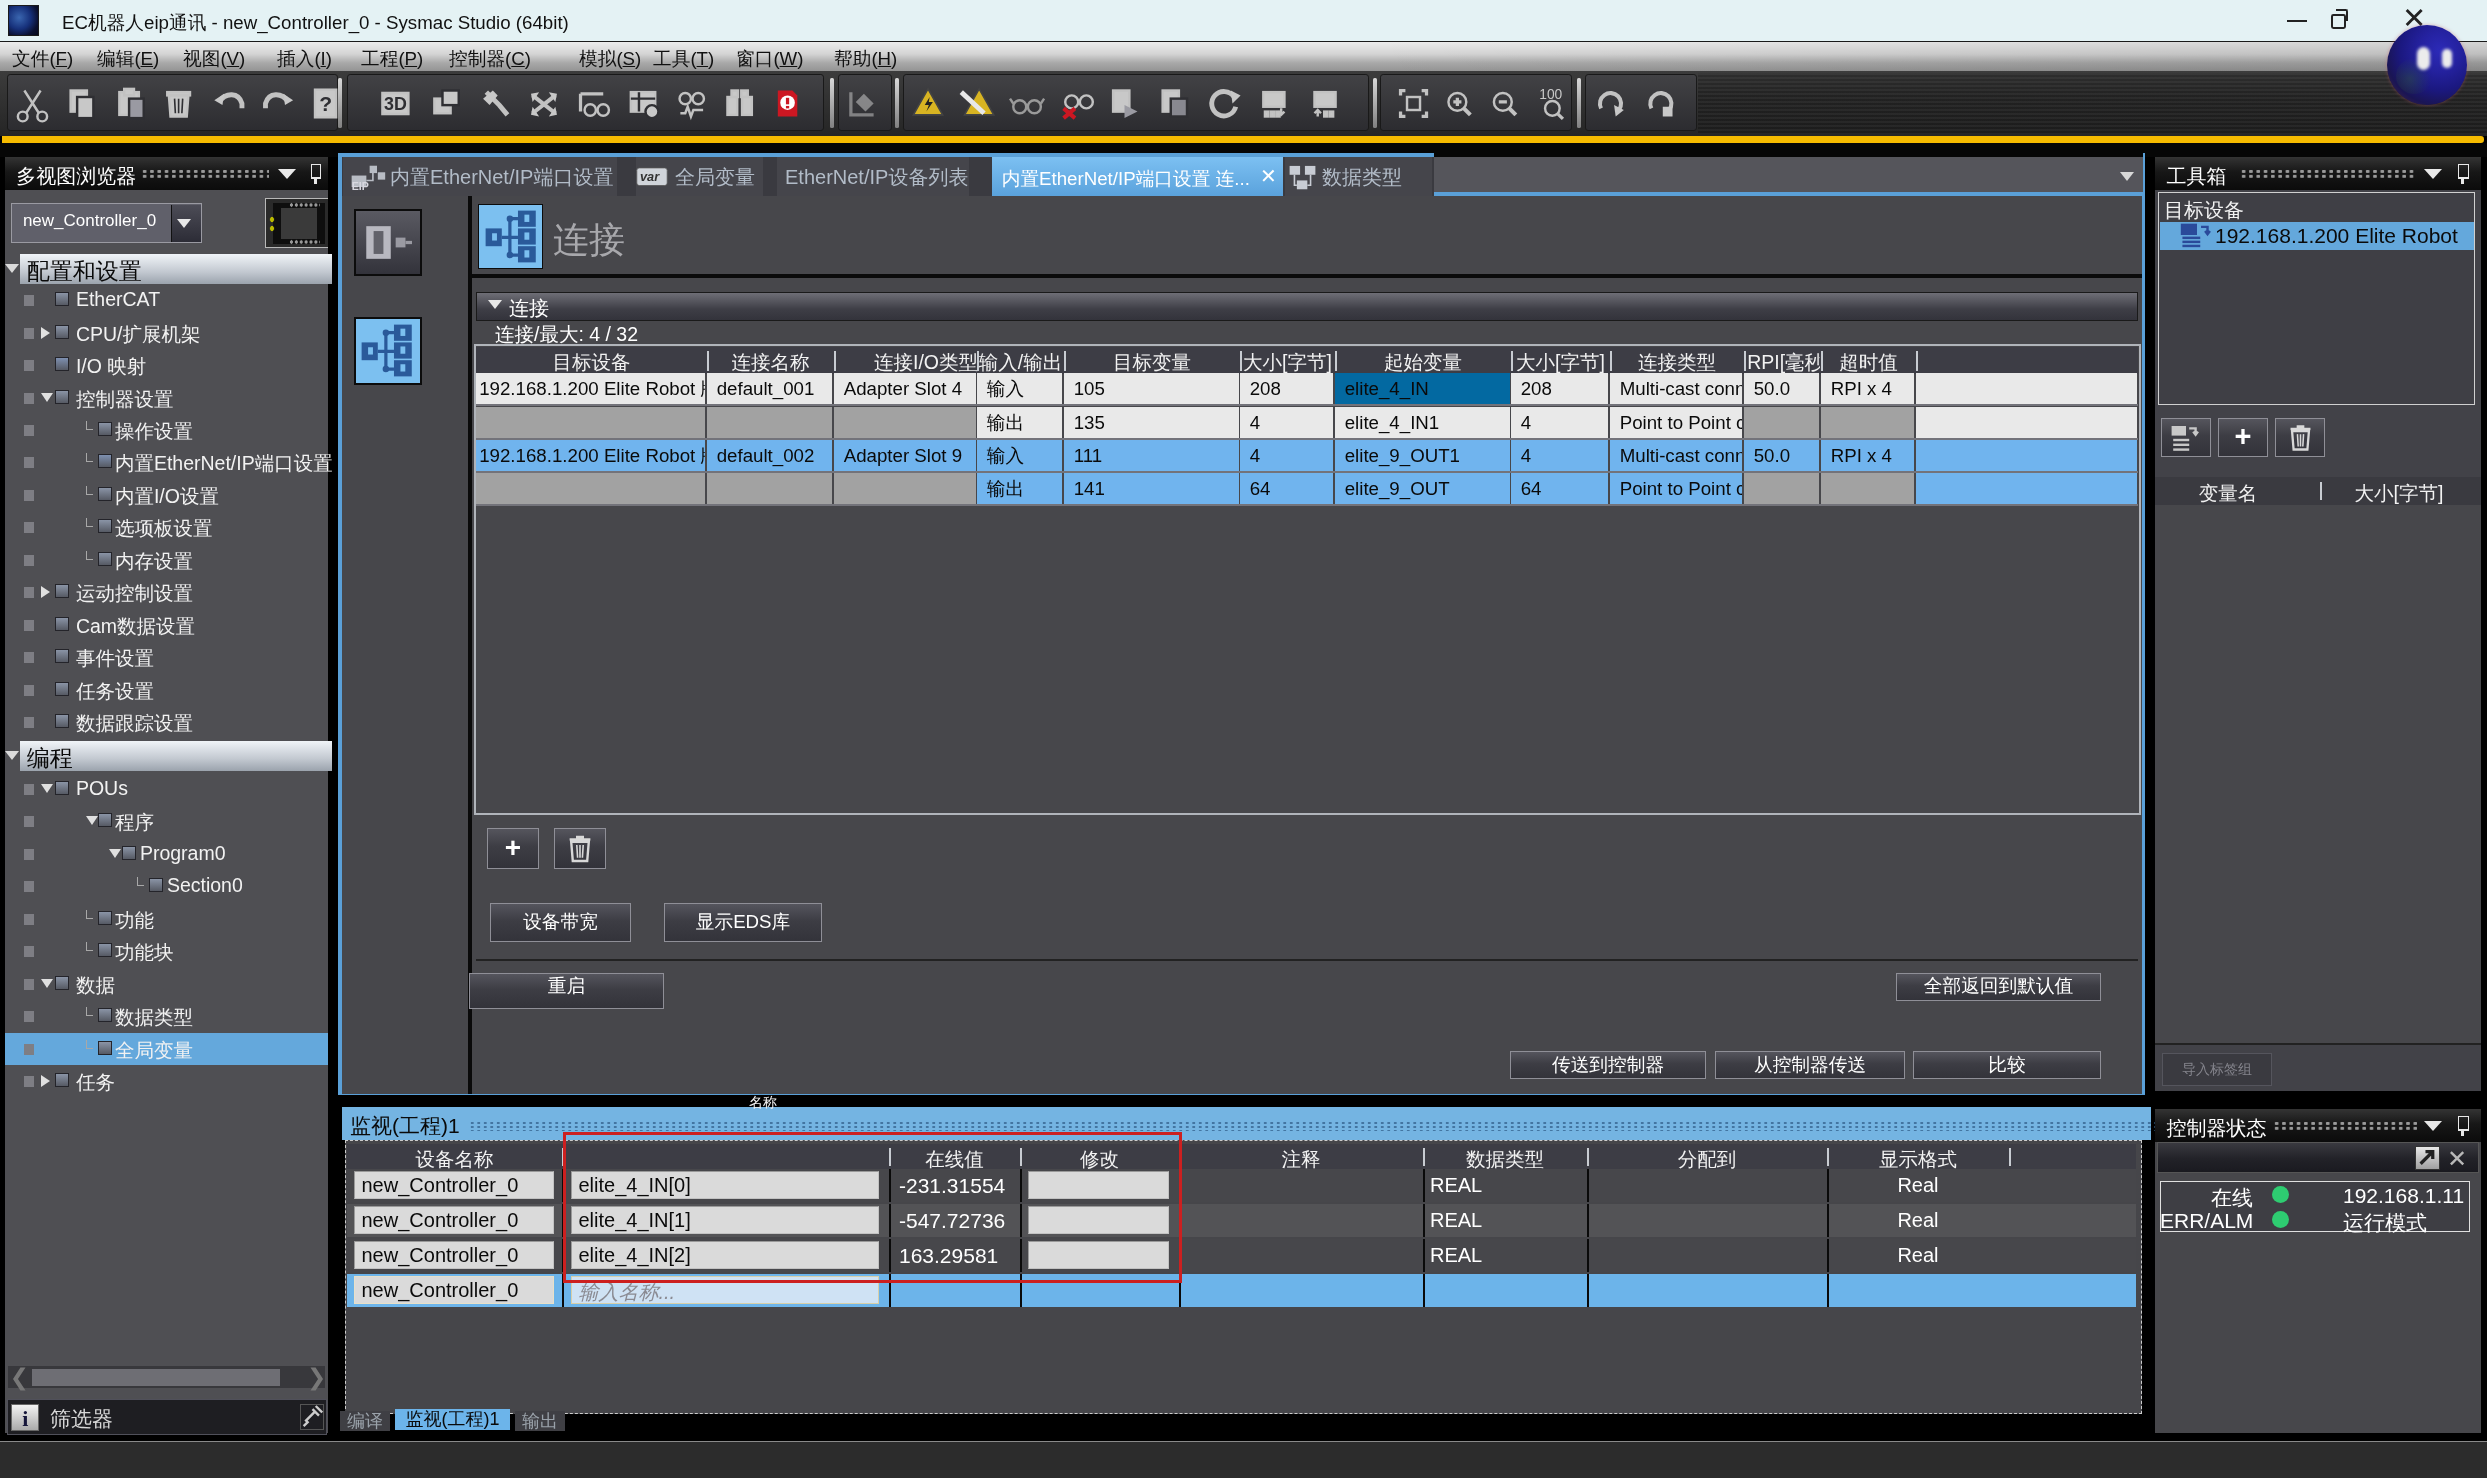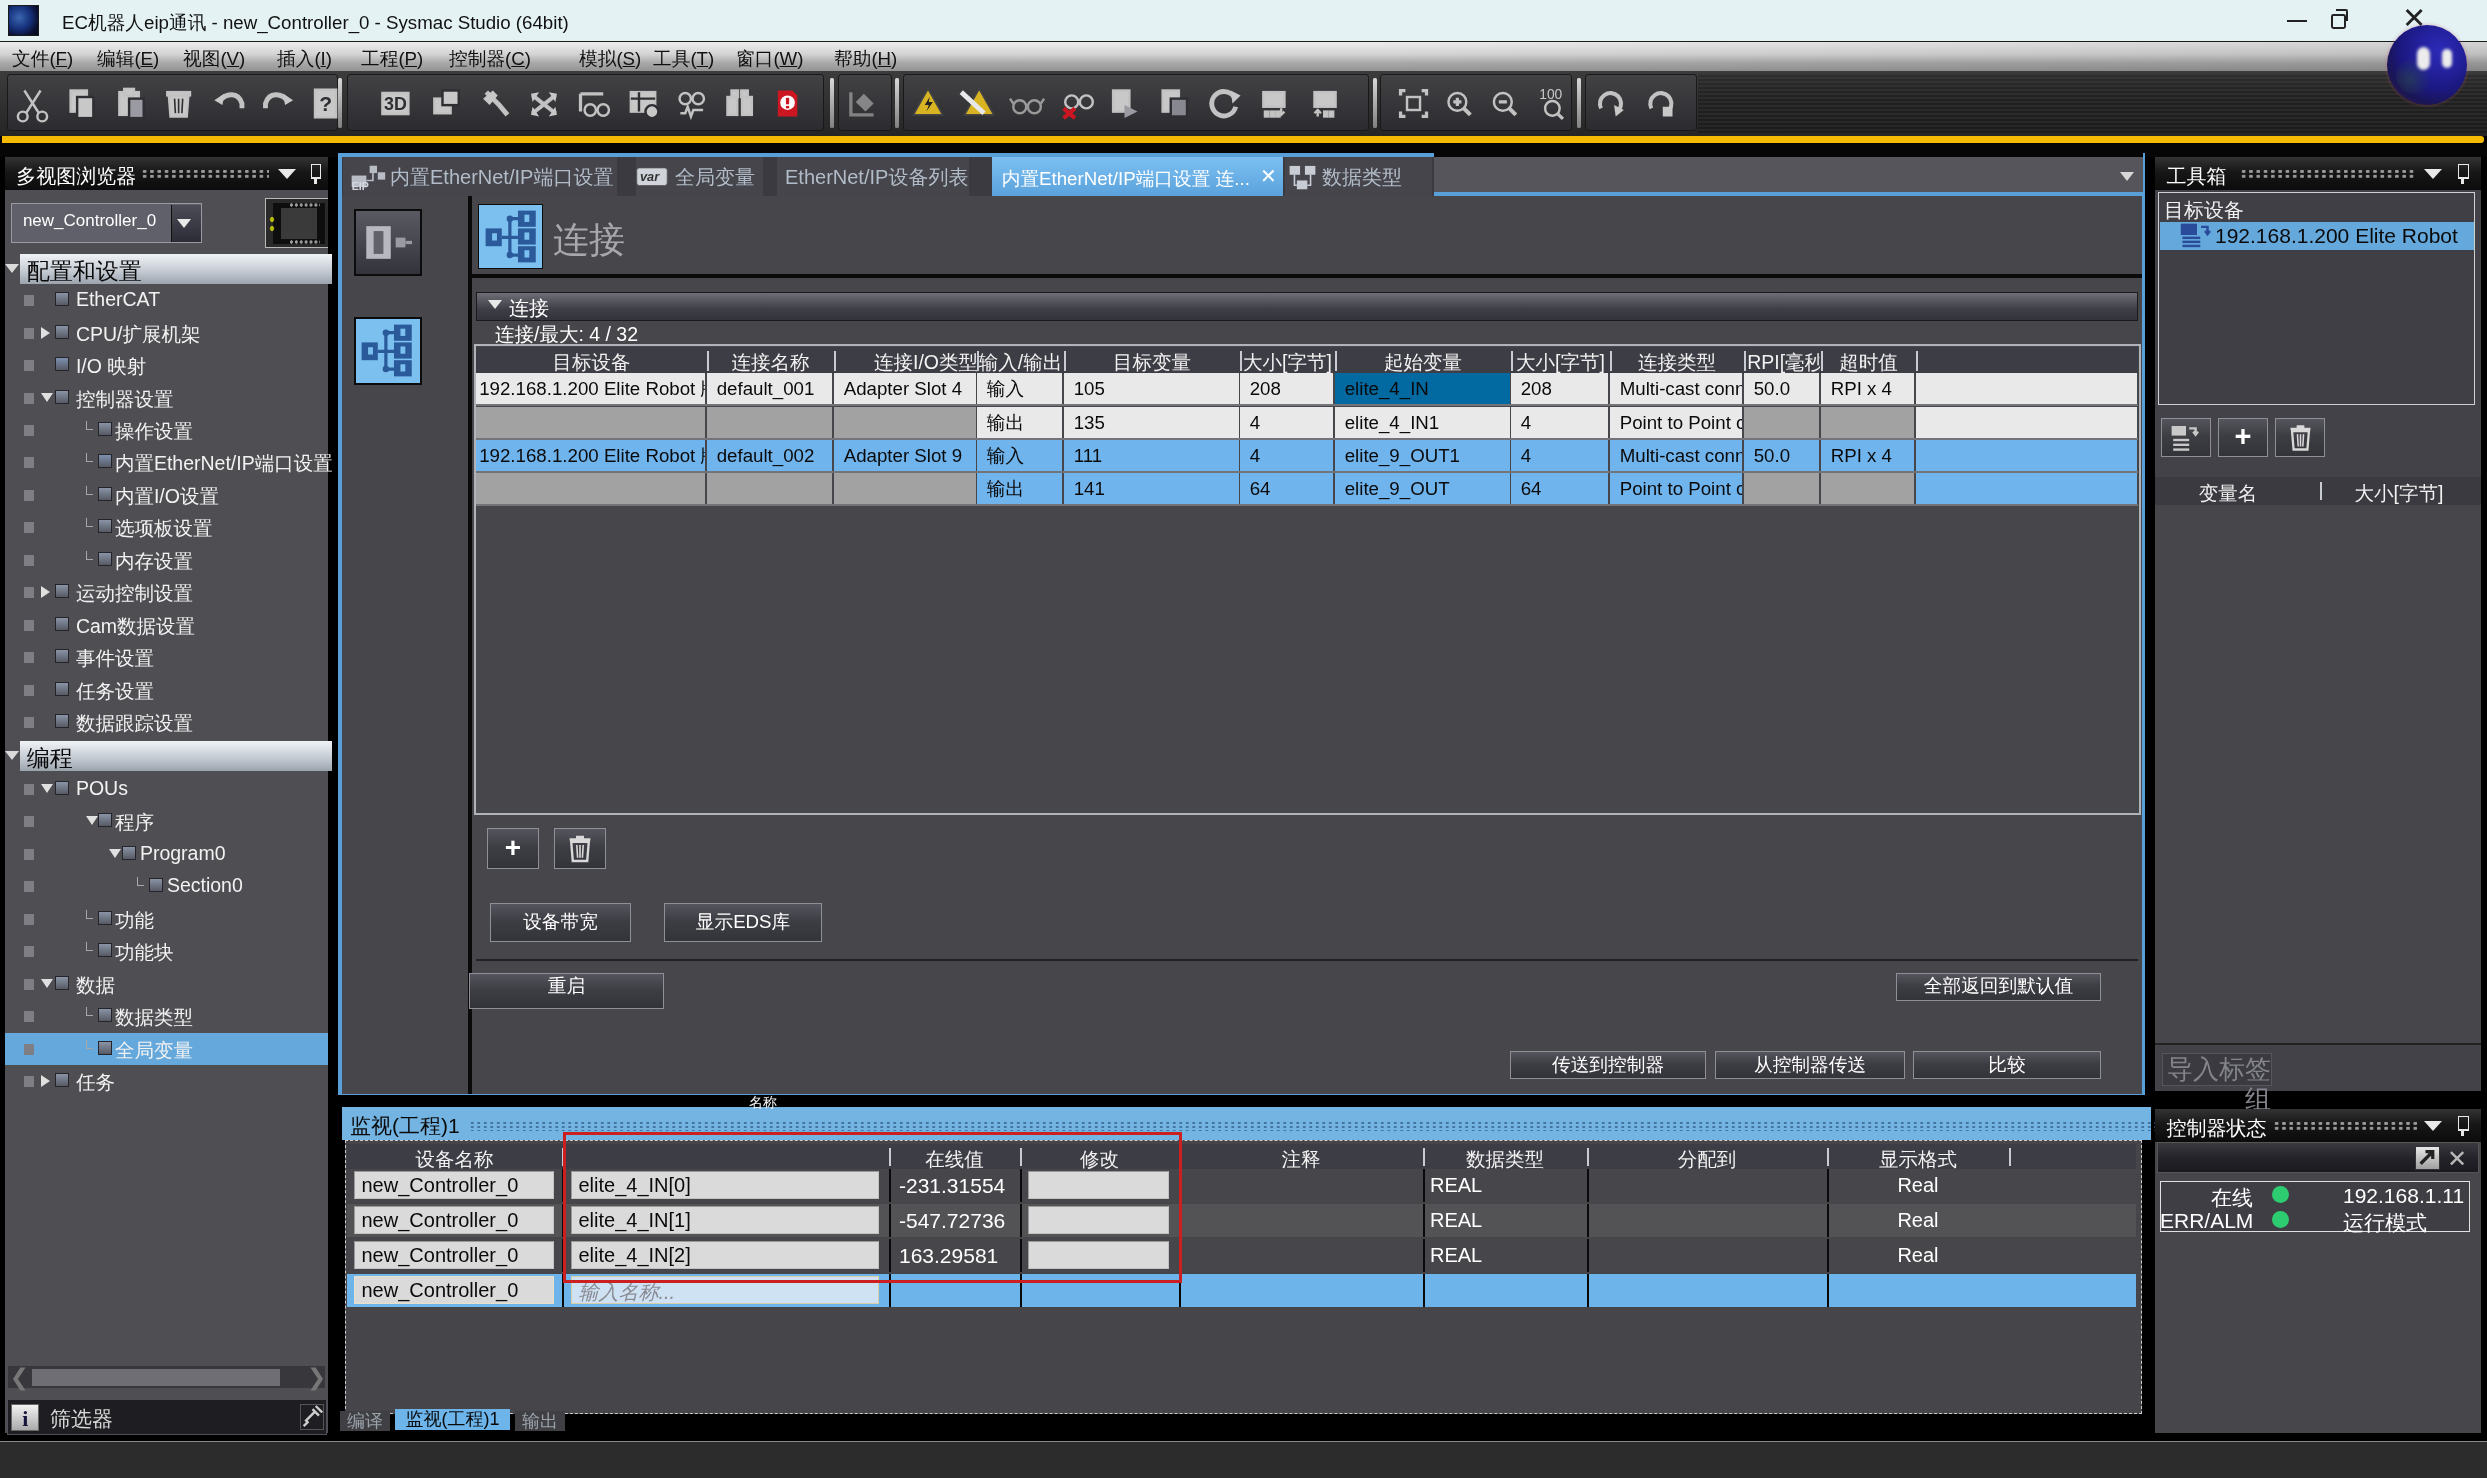--- a/index.html
+++ b/index.html
@@ -764,21 +764,21 @@
 <div class="abs btn" style="left:2275px;top:418px;width:50px;height:39px;"><svg width="23" height="28" viewBox="0 0 30 34" style="margin-top:4.9px;">
         <path d="M4,8 L26,8 L24,32 L6,32 Z M10,2 L20,2 M2,5 L28,5" stroke="#d8d8d8" stroke-width="3" fill="none"></path>
         <path d="M11,12 L12,28 M15,12 L15,28 M19,12 L18,28" stroke="#d8d8d8" stroke-width="2" fill="none"></path>
       </svg></div>
 <div class="abs" style="left:2155px;top:505px;width:326px;height:538px;background:#47474b;"></div>
 <div class="abs" style="left:2155px;top:477px;width:326px;height:28px;background:#3a3a40;"></div>
 <div class="abs" style="left:2155px;top:480px;width:146px;text-align:center;color:#f2f2f2;font-size:19.5px;">变量名</div>
 <div class="abs" style="left:2320px;top:482px;width:1.6px;height:18px;background:#c8ccd2;"></div>
 <div class="abs" style="left:2322px;top:480px;width:154px;text-align:center;color:#f2f2f2;font-size:19.5px;">大小[字节]</div>
 <div class="abs" style="left:2155px;top:1043px;width:326px;height:1.6px;background:#222;"></div>
-<div class="abs" style="left:2162px;top:1053px;width:110px;height:33px;background:#3a3a40;border:1.6px solid #55555d;color:#84848c;font-size:26px;text-align:right;line-height:30px;">导入标签组</div>
+<div class="abs" style="left:2162px;top:1053px;width:110px;height:33px;background:#3a3a40;border:1.6px solid #55555d;color:#84848c;font-size:14px;text-align:center;line-height:30px;">导入标签组</div>
 
 <div class="abs" style="left:2155px;top:1109px;width:326px;height:324px;background:#47474b;"></div>
 <div class="abs phead" style="left:2155px;top:1109px;width:326px;height:33px;">
       <span class="t">控制器状态</span>
       <span class="dots" style="left:118px;width:144px;"></span>
       <span class="dtri" style="left:269px;top:12px;"></span>
       <span class="pin" style="left:303px;top:6.5px;"></span>
     </div>
 <div class="abs" style="left:2157px;top:1142px;width:322px;height:31px;background:linear-gradient(#3a3a40,#222228 55%,#1a1a20);border:0.8px solid #555;"></div>
 <div class="abs" style="left:2415px;top:1146px;width:25px;height:23.5px;background:linear-gradient(#e8e8e8,#a0a0a0);border:0.8px solid #333;"></div>

